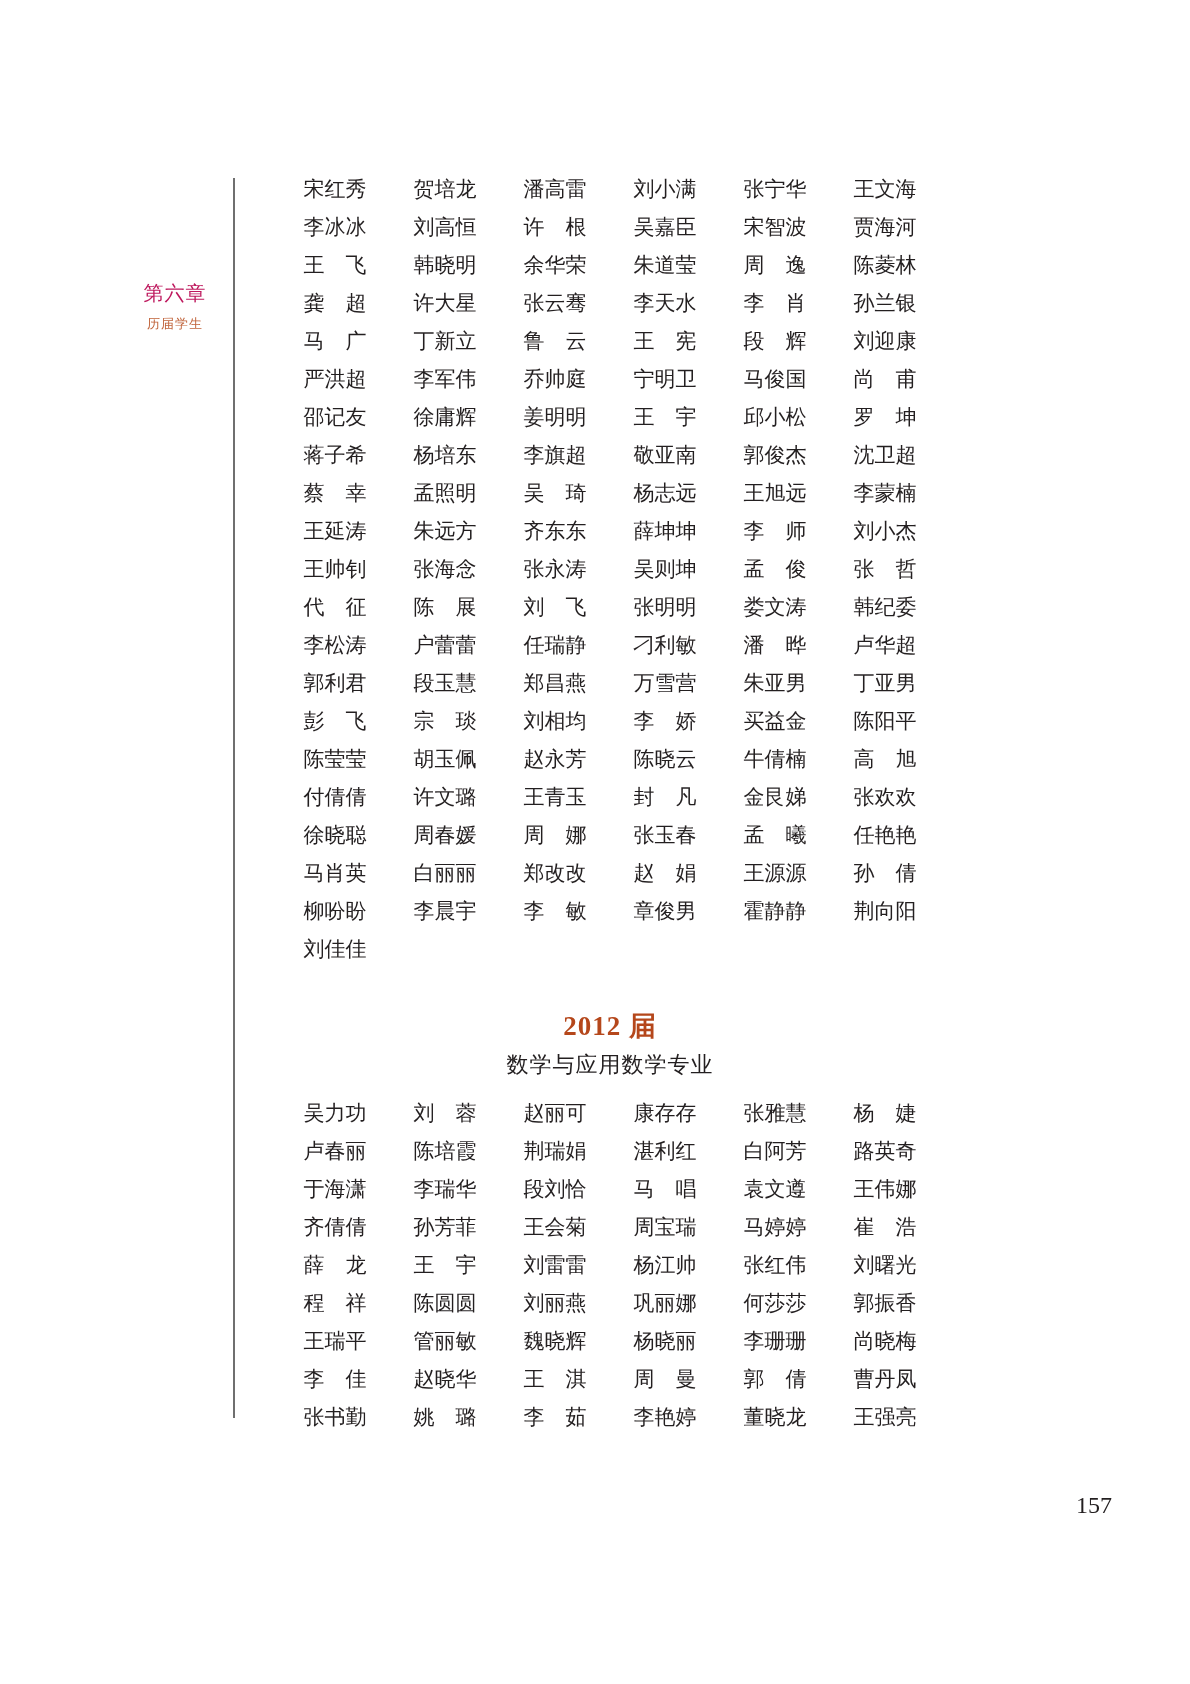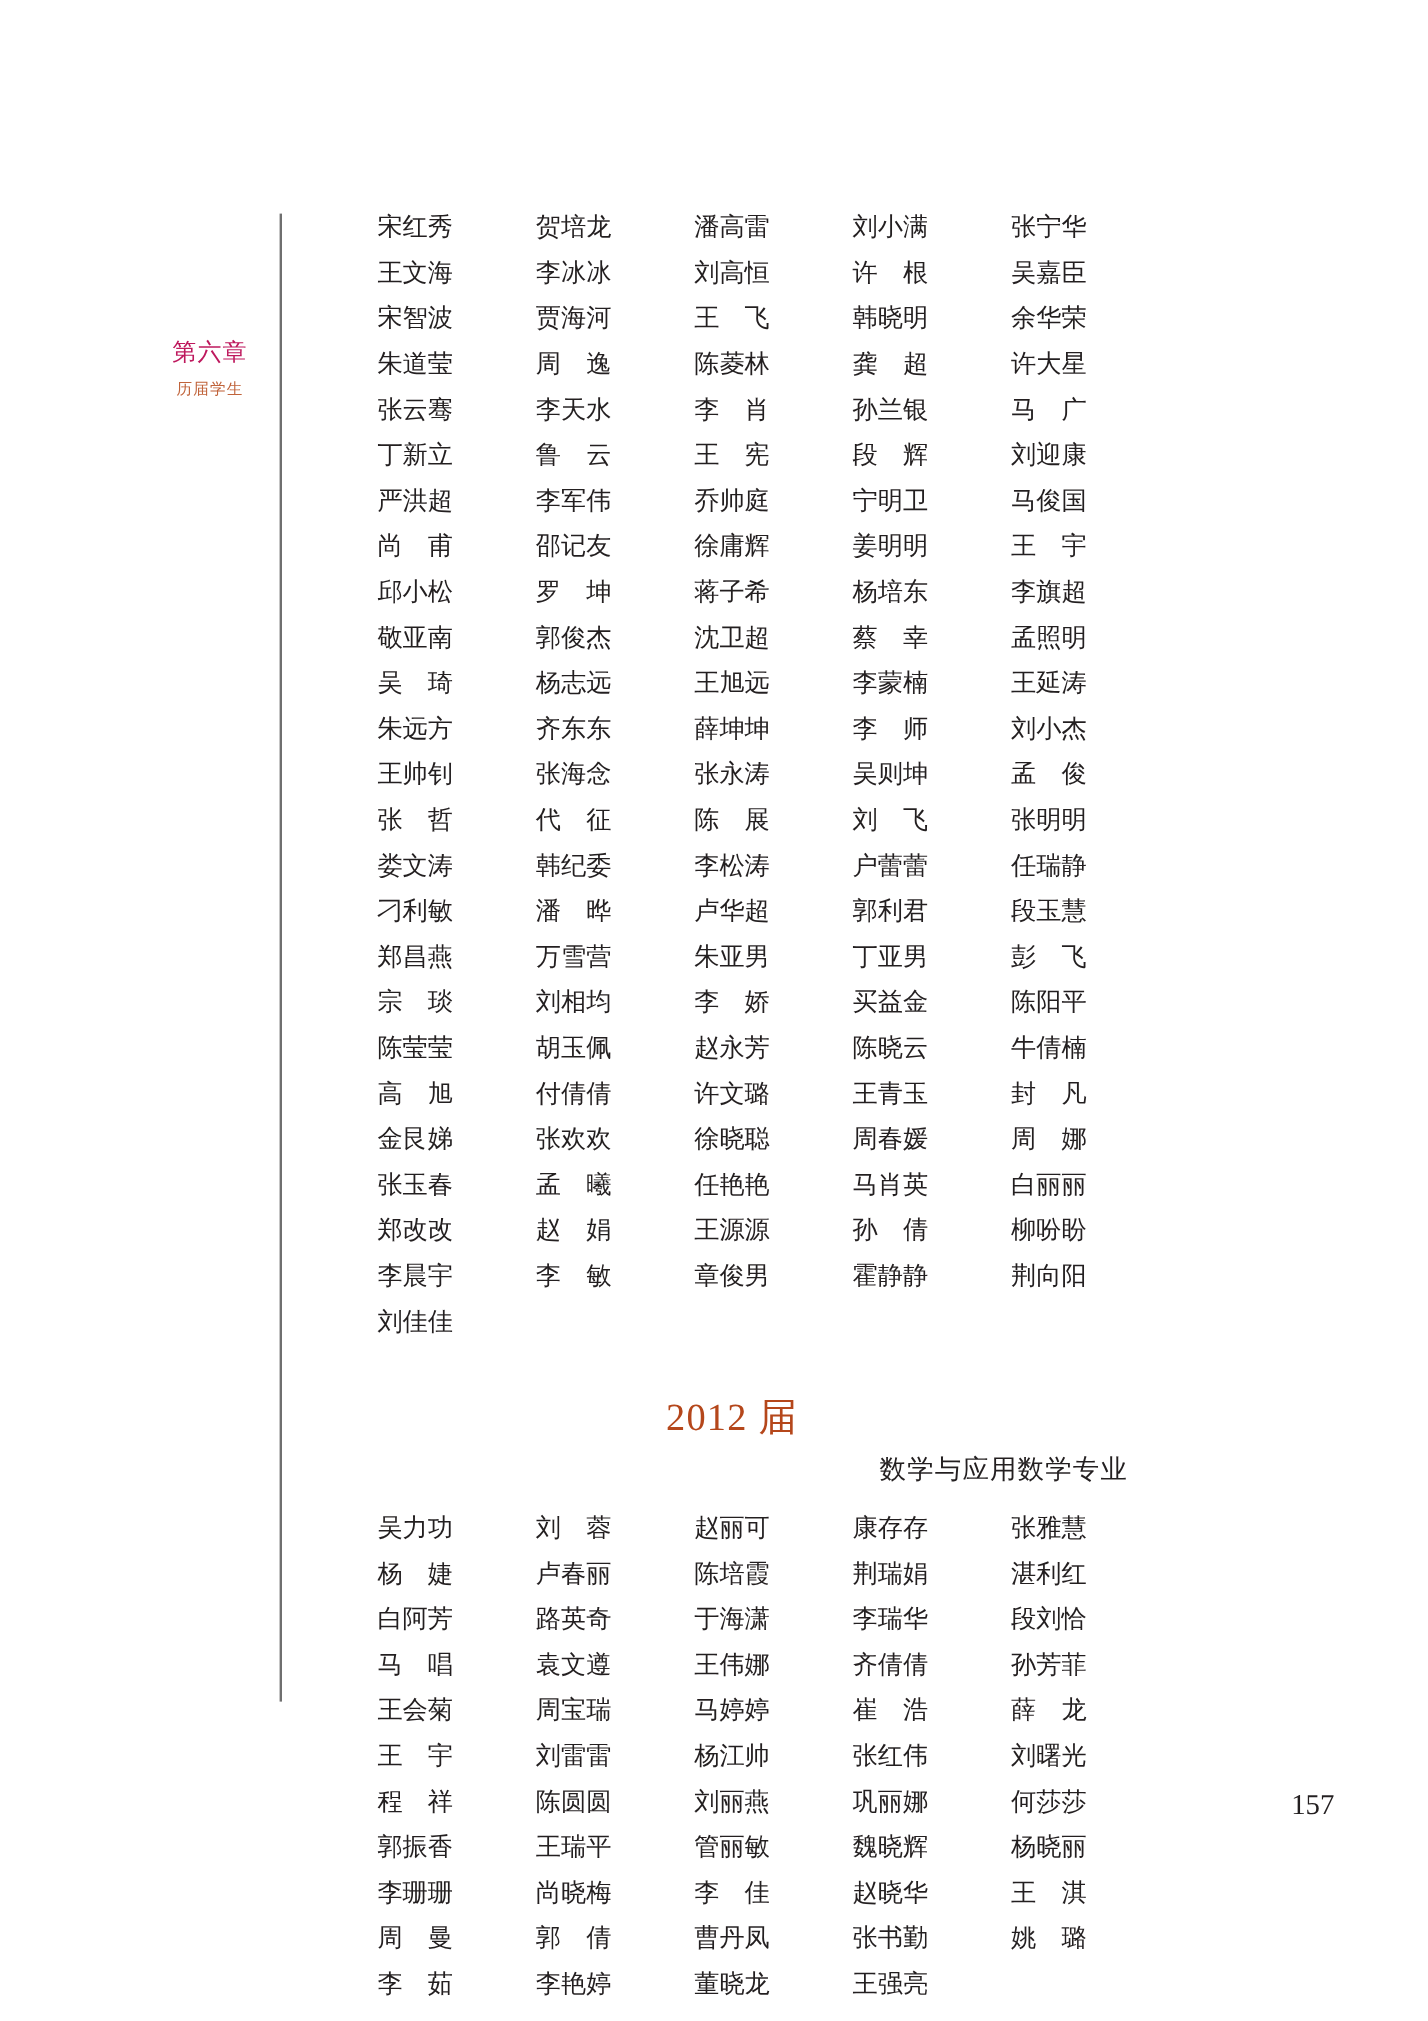--- a/index.html
+++ b/index.html
@@ -55,46 +55,46 @@
   
   .content {
     position: absolute;
     left: 280px;
     top: 170px;
     width: 660px;
   }
 
   .name-grid {
     display: grid;
-    grid-template-columns: repeat(5, 1fr);
+    grid-template-columns: repeat(6, 1fr);
     column-gap: 0px;
     row-gap: 0px;
   }
   .name-cell {
     height: 38px;
     line-height: 38px;
     font-size: 21px;
     text-align: center;
     letter-spacing: 0px;
     white-space: pre;
     color: #231f20;
     font-family: "Liberation Serif", "DejaVu Serif", serif;
   }
 
   .section-title {
     text-align: center;
     color: #b5471b;
-    font-weight: normal;
-    font-size: 32px;
+    font-weight: bold;
+    font-size: 27px;
     margin-top: 40px;
     margin-bottom: 6px;
     letter-spacing: 1px;
   }
   .major-title {
-    text-align: right;
+    text-align: center;
     font-size: 22px;
     color: #231f20;
     margin-bottom: 14px;
     letter-spacing: 1px;
   }
 
   .page-number {
     position: absolute;
     right: 78px;
     bottom: 165px;

